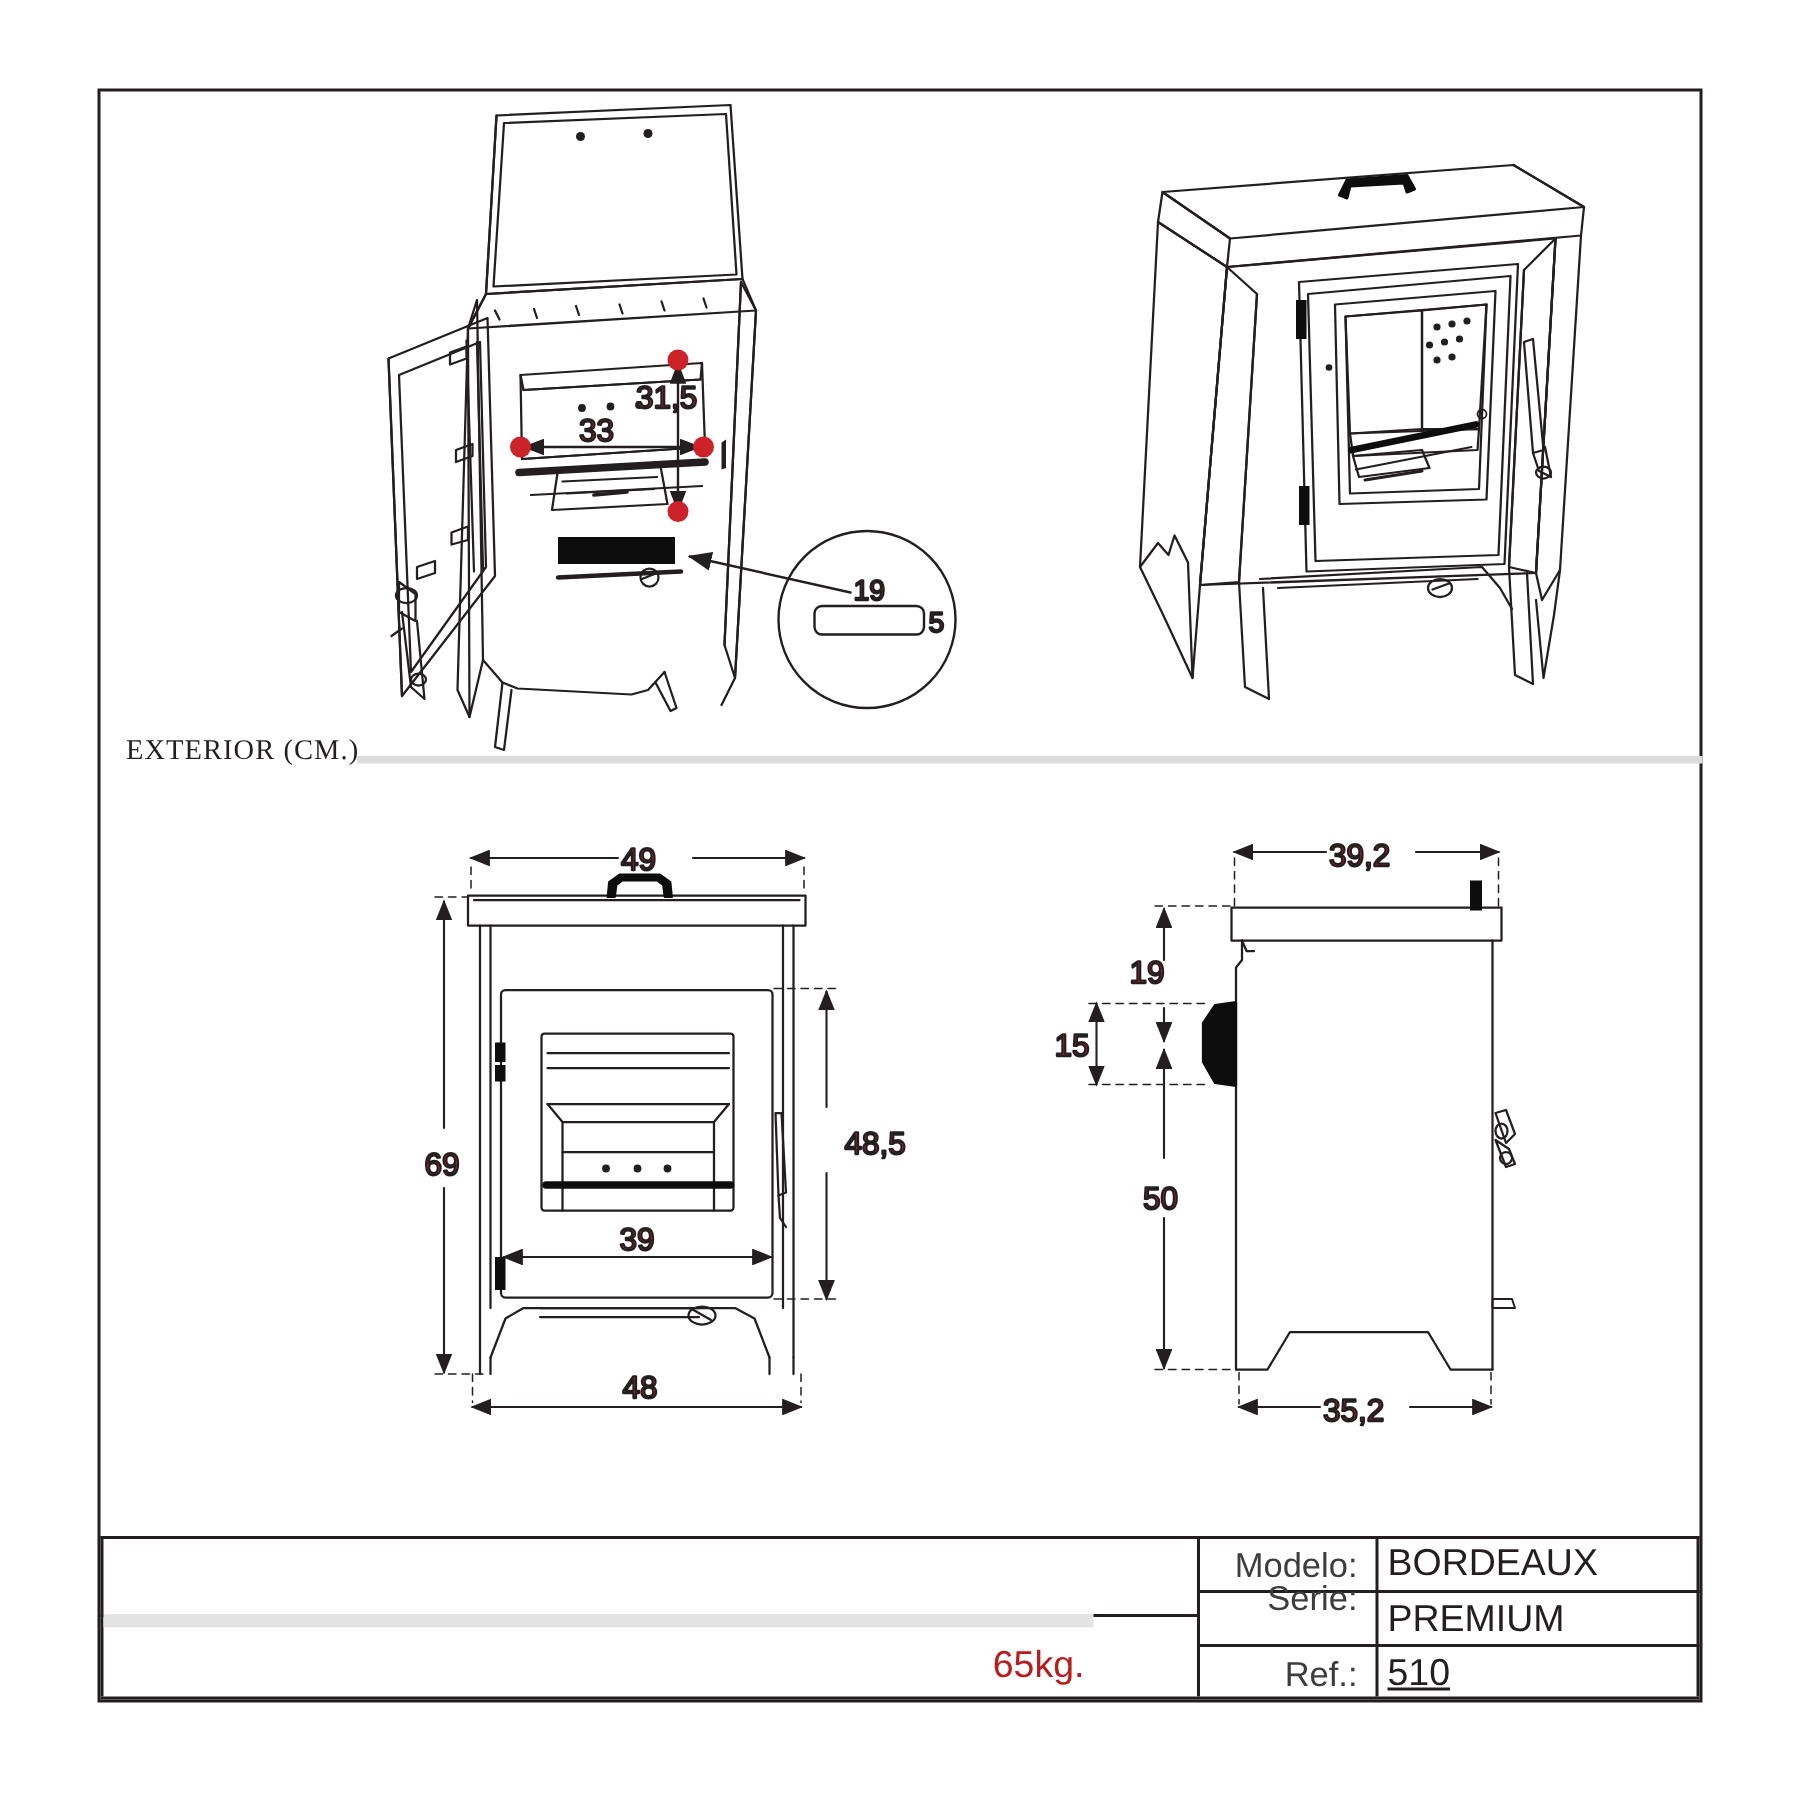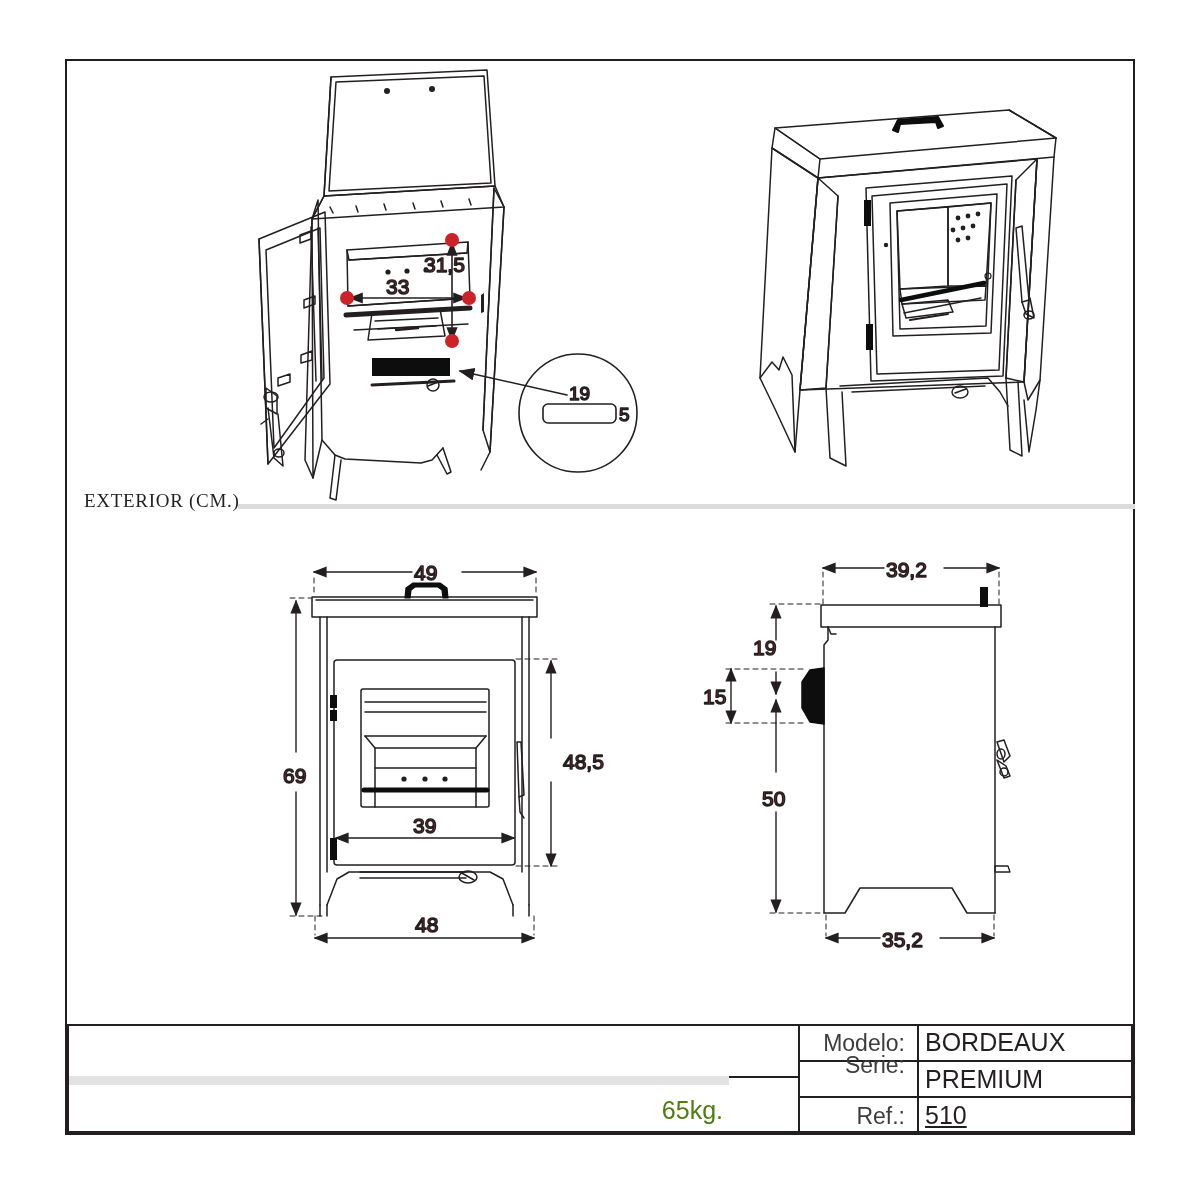--- a/index.html
+++ b/index.html
@@ -101,21 +101,21 @@
     height: 9px;
     background: #e3e3e3;
   }
   #weight-value {
     position: absolute;
     left: 440px;
     top: 72px;
     width: 216px;
     text-align: right;
     font-size: 25px;
-    color: #4d7c0f;
+    color: #b91c1c;
     font-family: "Liberation Sans", sans-serif;
   }
 
   .tb-label {
     position: absolute;
     width: 104px;
     text-align: right;
     font-size: 23px;
     color: #3d3d3d;
     font-family: "Liberation Sans", sans-serif;

